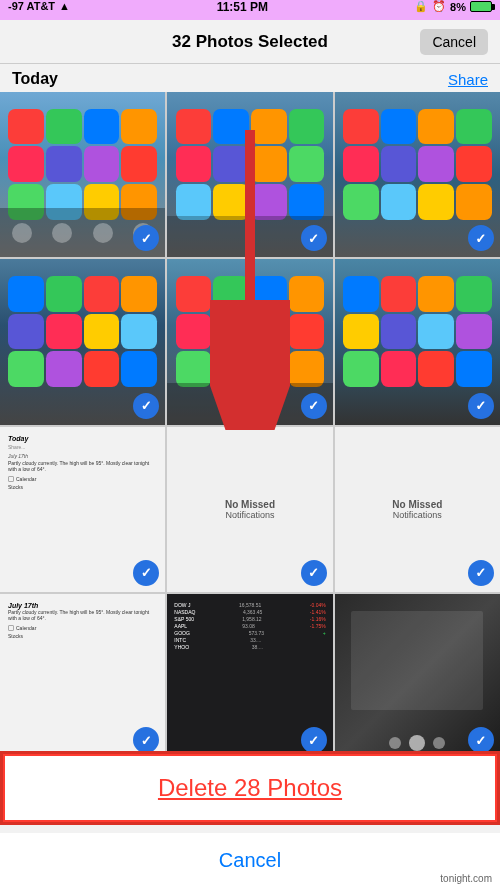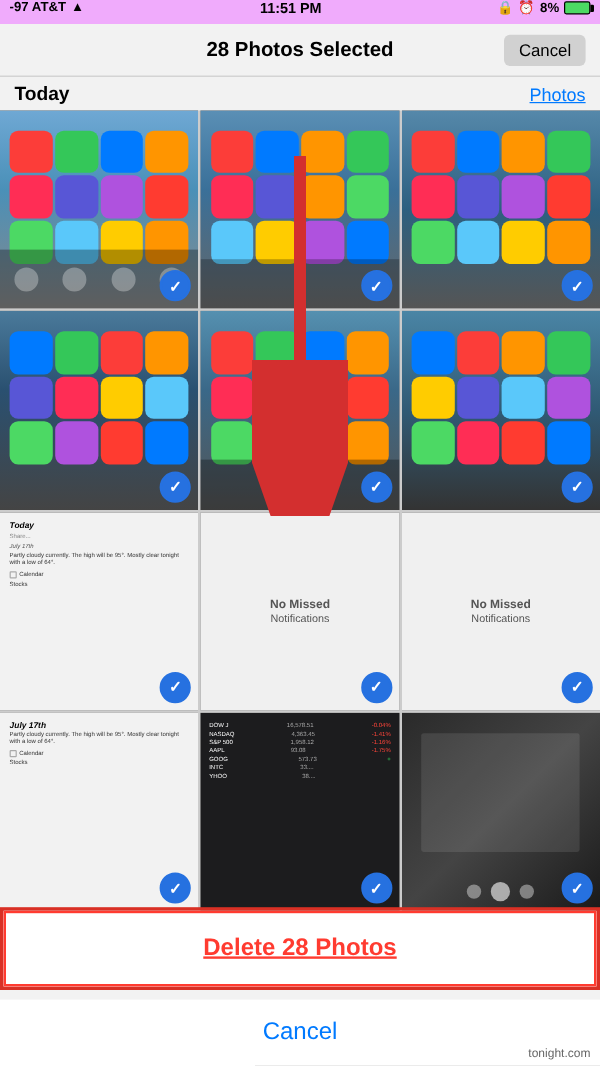--- a/index.html
+++ b/index.html
@@ -145,22 +145,22 @@
       font-size: 13px;
       font-weight: bold;
       line-height: 1;
     }
 
     .action-delete-btn {
       display: block;
       width: 100%;
       padding: 18px;
       text-align: center;
-      font-size: 20px;
-      font-weight: 700;
+      font-size: 24px;
+      font-weight: 400;
       color: #ff3b30;
       text-decoration: underline;
       background: white;
       border: none;
       cursor: pointer;
       border: 2px solid #ff3b30;
       border-radius: 0;
     }
 
     .action-sheet-gap {
@@ -277,27 +277,27 @@
     <span>🔒</span>
     <span>⏰</span>
     <span>8%</span>
     <span style="display:inline-block;width:22px;height:11px;border:1.5px solid #000;border-radius:2px;position:relative;background:#4cd964;">
       <span style="position:absolute;right:-4px;top:2px;width:3px;height:6px;background:#000;border-radius:0 1px 1px 0;"></span>
     </span>
   </div>
 </div>
 
 <div class="nav-bar">
-  <span class="nav-title">28 Photos Selected</span>
+  <span class="nav-title">32 Photos Selected</span>
   <button class="nav-cancel-btn">Cancel</button>
 </div>
 
 <div class="section-header">
   <span class="section-title">Today</span>
-  <span class="section-select">Photos</span>
+  <span class="section-select">Share</span>
 </div>
 
 <div class="photo-grid">
 
   <div class="photo-cell">
     <div class="photo-thumb thumb-1">
       <div class="icons-grid">
         <div class="icon-block" style="background:#fc3d39;"></div>
         <div class="icon-block" style="background:#34c759;"></div>
         <div class="icon-block" style="background:#007aff;"></div>

